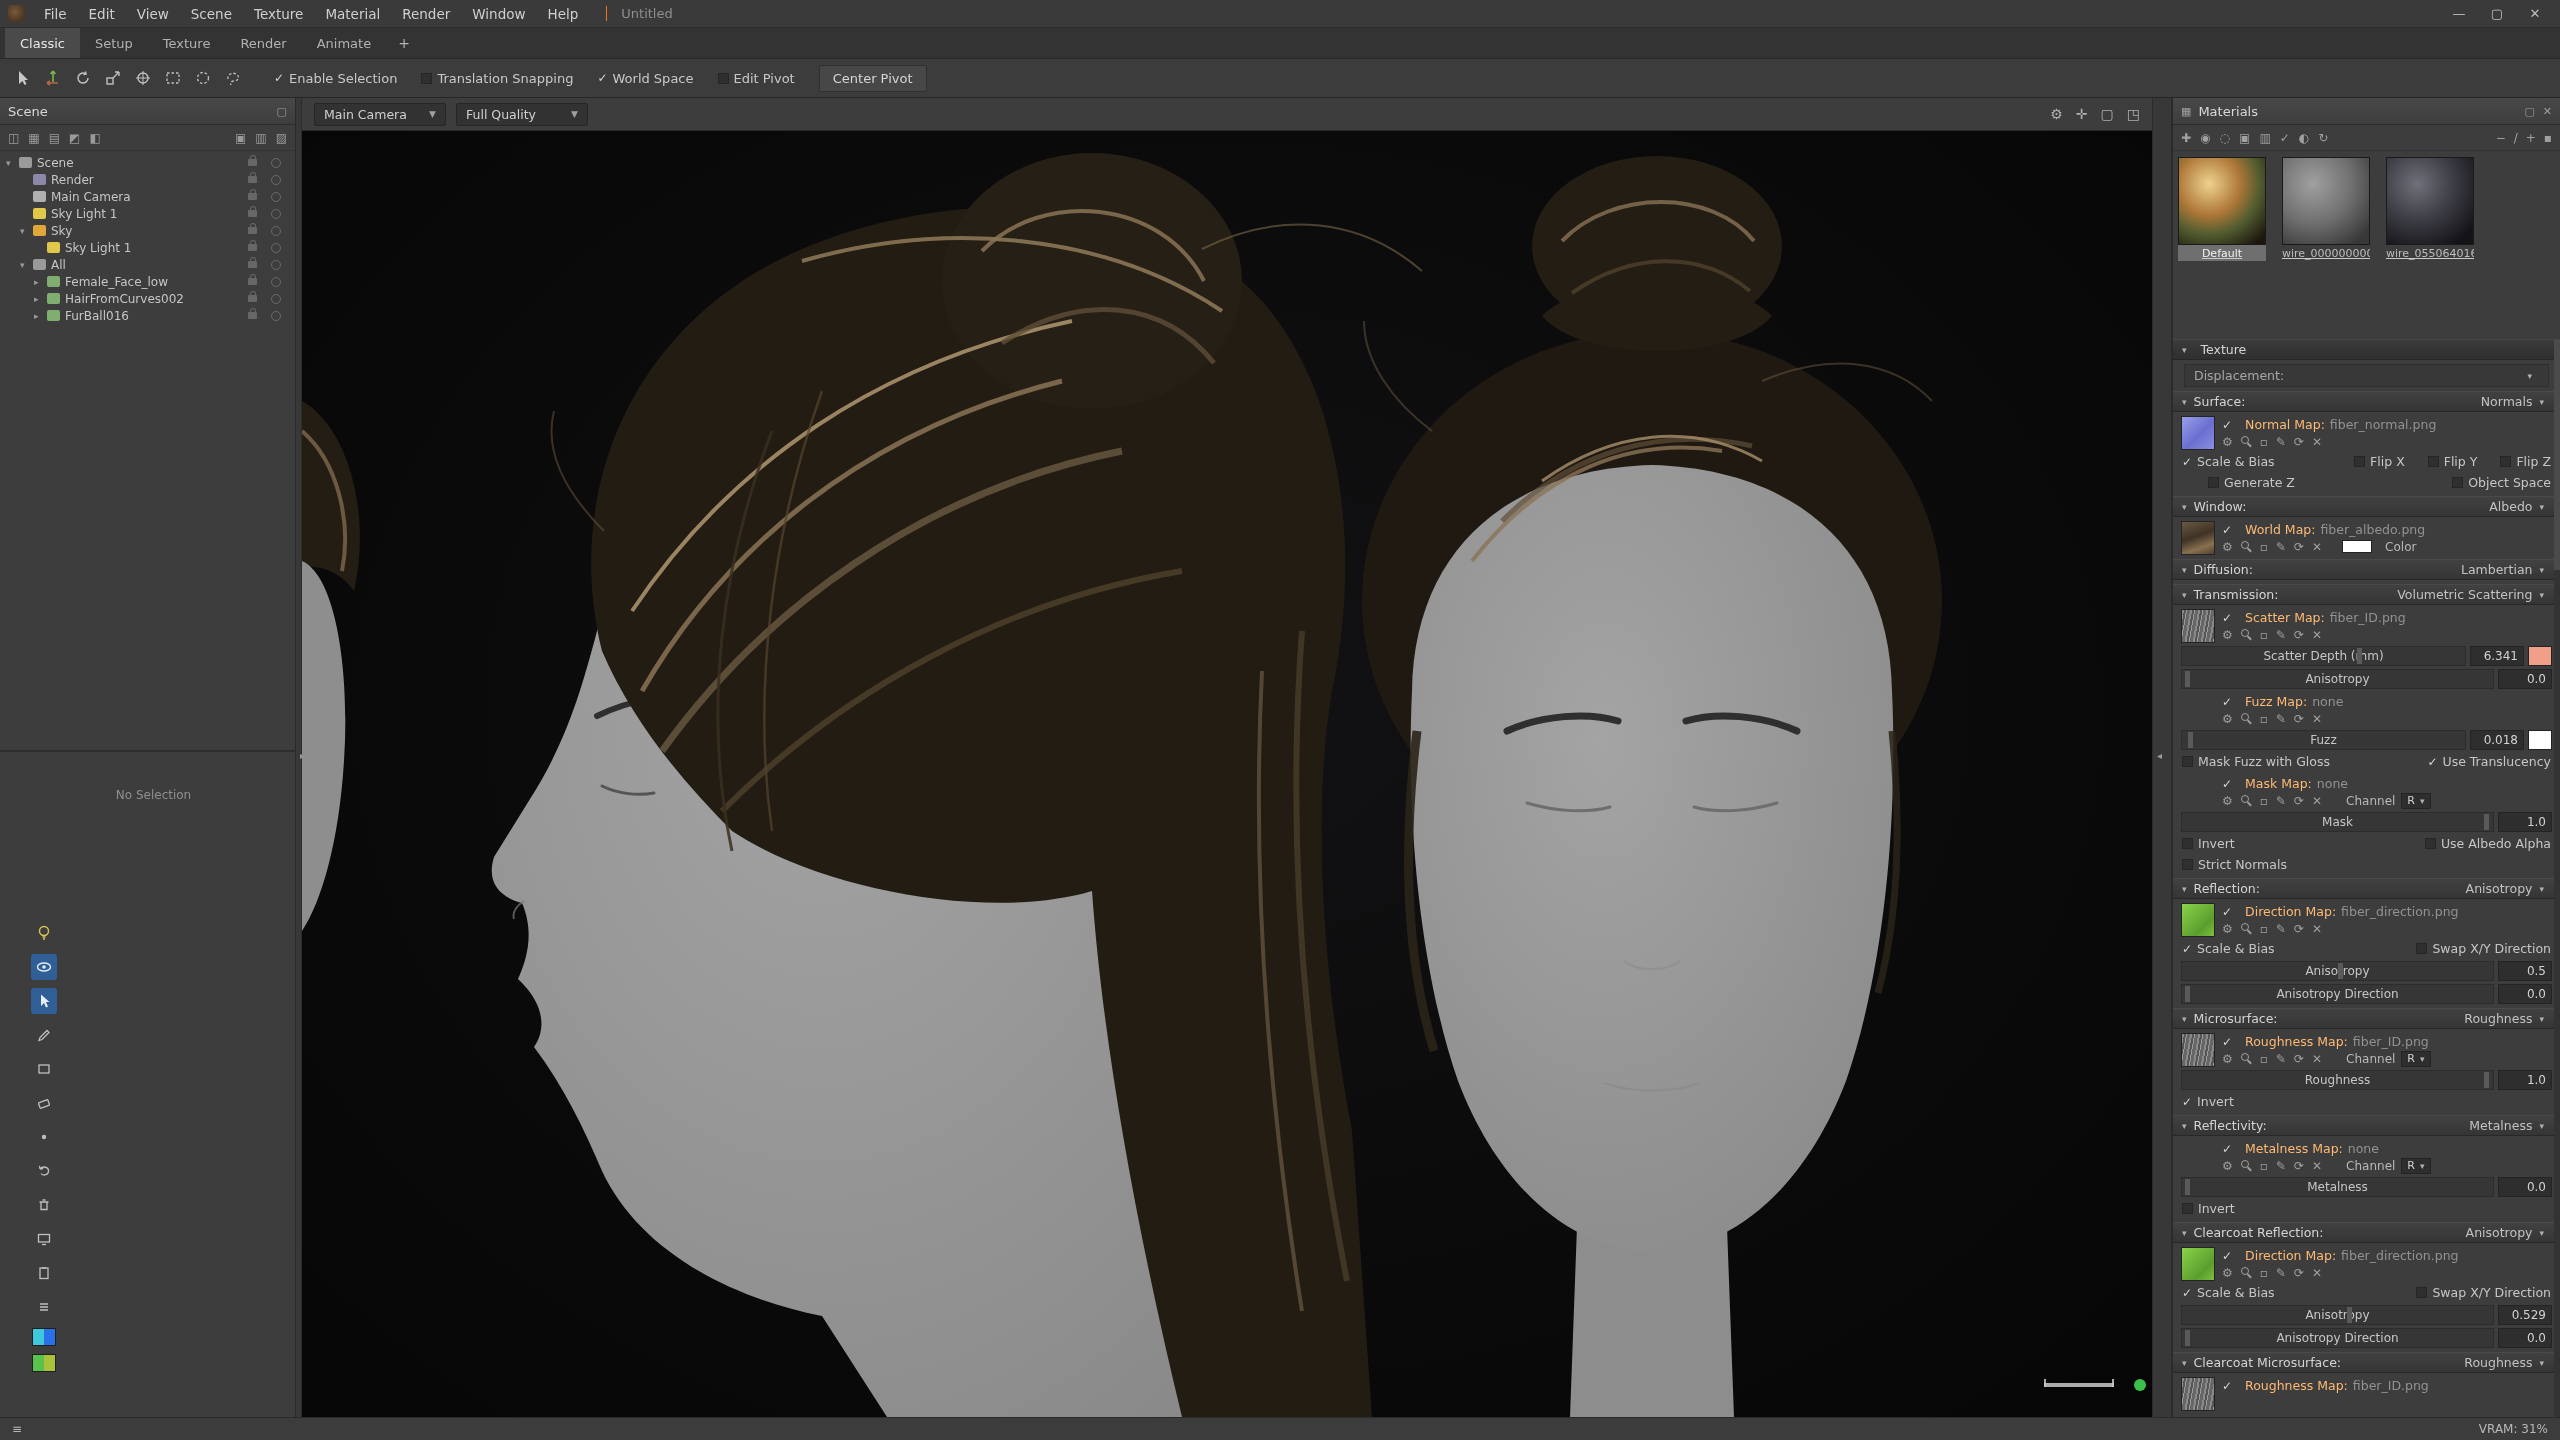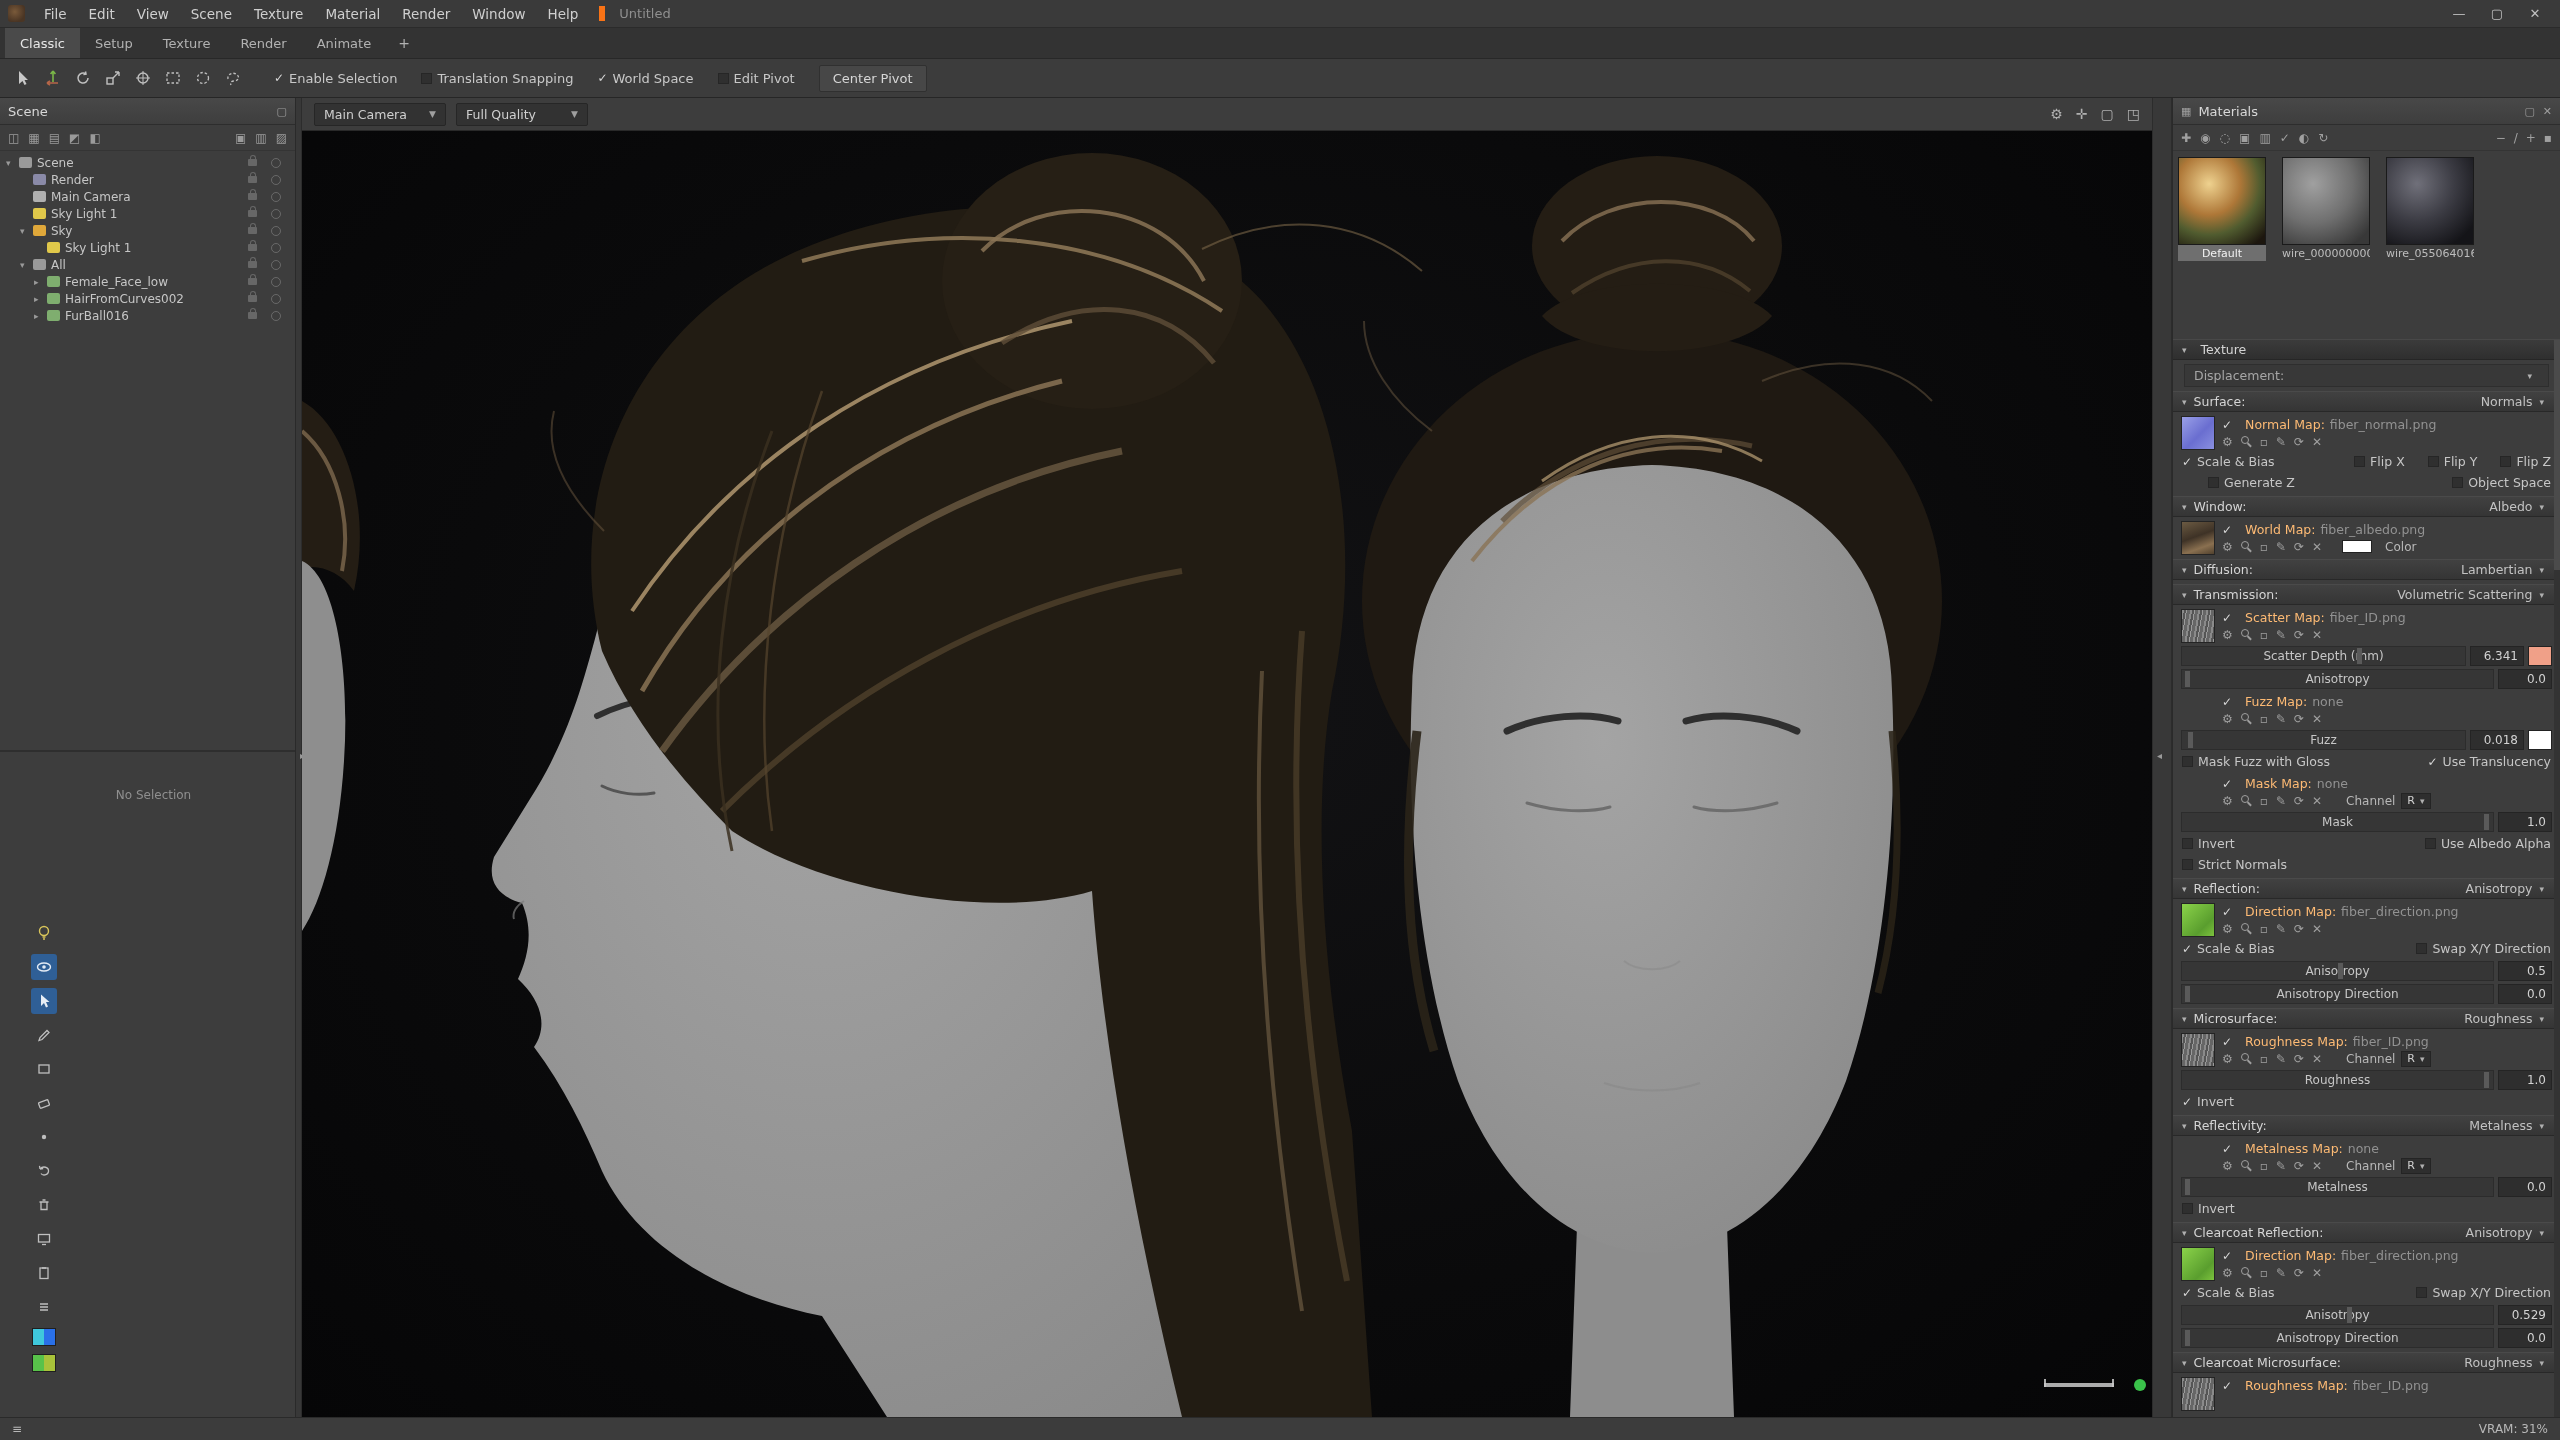--- a/index.html
+++ b/index.html
@@ -3,21 +3,21 @@
 <meta charset="utf-8">
 <style>
   * { box-sizing:border-box; margin:0; padding:0; }
   html,body { width:2560px; height:1440px; overflow:hidden; }
   body { background:#3d3d3d; font-family:"DejaVu Sans", sans-serif; color:#c9c9c9; position:relative; font-size:13px; }
 
   
   .menubar { position:absolute; top:0; left:0; right:0; height:28px; background:#3a3a3a; border-bottom:1px solid #2b2b2b; display:flex; align-items:center; padding-left:6px; z-index:10; }
   .logo { width:17px; height:17px; border-radius:3px; background:radial-gradient(circle at 40% 40%, #7a5a3a, #4a3524 70%); margin:0 8px 0 2px; }
   .menu-item { padding:0 11px; font-size:13.5px; color:#cfcfcf; cursor:default; }
-  .doc-title { color:#8f8f8f; margin-left:10px; padding-left:14px; border-left:6px solid #f97316; font-size:13px; }
+  .doc-title { color:#8f8f8f; margin-left:17px; padding-left:14px; border-left:1px solid #f97316; font-size:13px; }
   .win-controls { margin-left:auto; display:flex; gap:8px; padding-right:10px; }
   .win-btn { width:30px; text-align:center; color:#c0c0c0; font-size:13px; }
 
   .tabbar { position:absolute; top:28px; left:0; right:0; height:31px; background:#333333; border-bottom:1px solid #282828; display:flex; align-items:stretch; padding-left:5px; }
   .tab { padding:0 15px; font-size:13px; color:#b2b2b2; display:flex; align-items:center; }
   .tab.active { background:#4a4a4a; color:#e8e8e8; }
   .tab-add { padding:0 12px; color:#b2b2b2; display:flex; align-items:center; font-size:14px; }
 
   .toolsrow { position:absolute; top:59px; left:0; right:0; height:39px; background:#3c3c3c; border-bottom:1px solid #262626; display:flex; align-items:center; padding-left:10px; }
   .ticon { width:26px; height:26px; display:flex; align-items:center; justify-content:center; margin-right:4px; }
@@ -63,21 +63,21 @@
   .dropdown { height:23px; background:#323232; border:1px solid #262626; border-radius:2px; display:flex; align-items:center; padding:0 9px; font-size:12.5px; color:#cfcfcf; width:132px; justify-content:space-between; }
   .dd-tri { font-size:9px; color:#9f9f9f; }
   .vp-icons { margin-left:auto; display:flex; gap:13px; color:#b0b0b0; font-size:14px; }
   .vp-canvas { position:absolute; top:33px; left:0; right:0; bottom:0; background:radial-gradient(ellipse at 50% 45%, #121214 0%, #0a0a0b 60%, #060607 100%); overflow:hidden; }
   .vp-canvas svg { display:block; width:100%; height:100%; }
 
   
   .right-panel { position:absolute; right:0; top:98px; width:388px; bottom:23px; background:#3d3d3d; border-left:1px solid #2a2a2a; overflow:hidden; }
   .mat-toolbar { height:26px; display:flex; align-items:center; padding:0 8px; gap:9px; border-bottom:1px solid #343434; color:#a0a0a0; font-size:12px; }
   .mt-right { margin-left:auto; display:flex; gap:8px; align-items:center; }
-  .mat-thumbs { display:flex; gap:16px; padding:6px 4px 0 5px; }
+  .mat-thumbs { display:flex; gap:16px; padding:6px 4px 0 5px;text-decoration:underline; }
   .mat-thumb { width:88px; }
   .mat-img { width:88px; height:88px; background:#202020; border:1px solid #1a1a1a; }
   .sph-default { background:#181410 radial-gradient(circle at 35% 30%, rgba(250,220,150,.95), rgba(190,130,60,.9) 38%, rgba(95,110,55,.8) 62%, rgba(28,22,14,1) 92%); }
   .sph-gray { background:#262626 radial-gradient(circle at 35% 30%, #a0a0a0, #6f6f6f 48%, #383838 88%); }
   .sph-dark { background:#1c1c20 radial-gradient(circle at 35% 30%, #70707a, #3c3c44 45%, #141418 85%); }
   .mat-label { font-size:11px; text-align:center; padding:2px 0 1px; color:#bdbdbd; white-space:nowrap; overflow:hidden; }
   .mat-label.sel { background:#6f6f6f; color:#f2f2f2; }
 
   .tex-hdr { height:21px; background:linear-gradient(#3b3b3b,#2f2f2f); border-top:1px solid #484848; border-bottom:1px solid #262626; display:flex; align-items:center; padding:0 9px; gap:7px; font-size:12.5px; color:#d4d4d4; margin-top:78px; }
   .drop-row { height:23px; background:#383838; margin:4px 11px 2px; display:flex; align-items:center; padding:0 9px; color:#a6a6a6; border:1px solid #2e2e2e; font-size:12.5px; }

